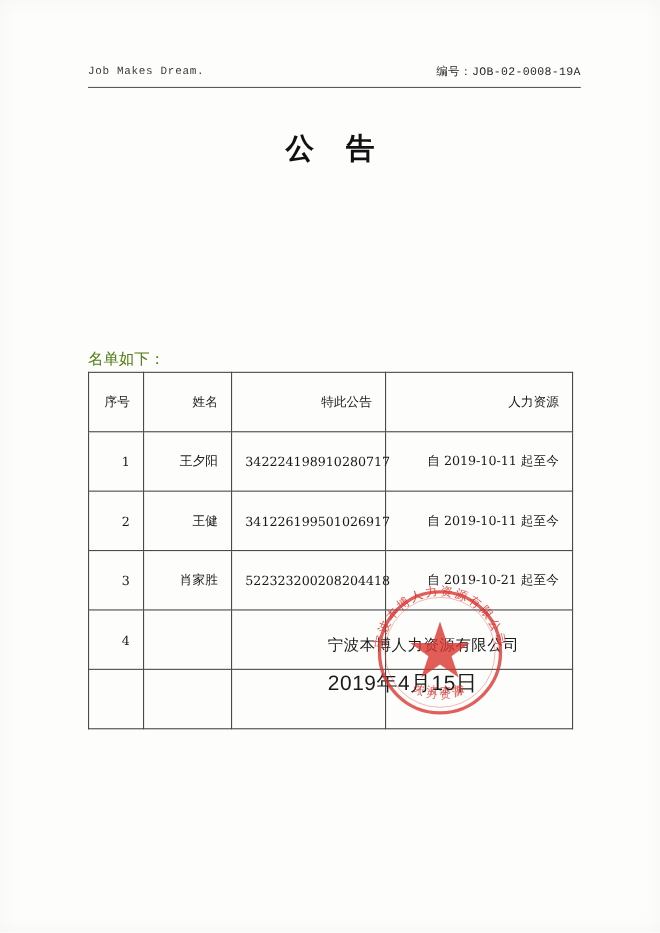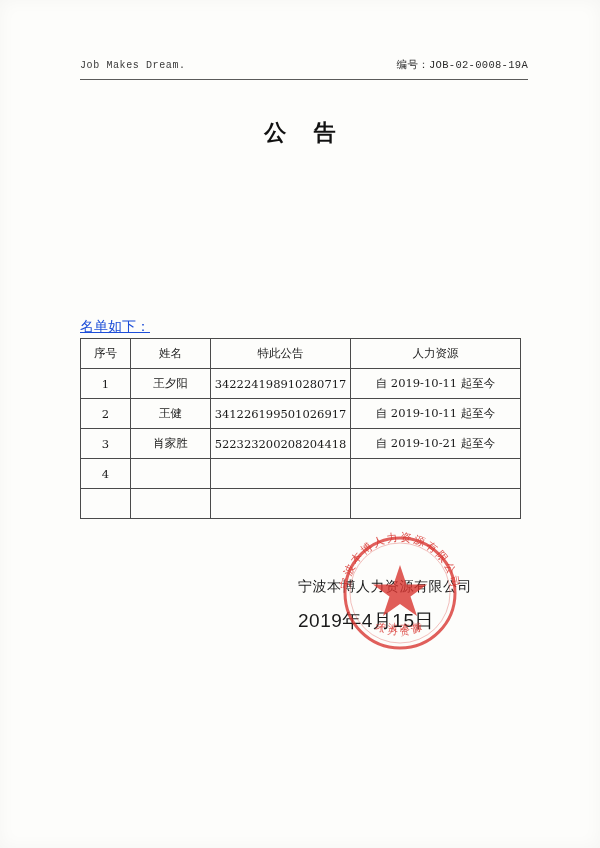--- a/index.html
+++ b/index.html
@@ -52,21 +52,21 @@
     right: 72px;
     border-bottom: 1px solid #5a5a5a;
   }
   
   .title {
     position: absolute;
     top: 118px;
     left: 0;
     width: 600px;
     text-align: center;
-    font-size: 22px;
+    font-size: 26px;
     font-weight: bold;
     letter-spacing: 10px;
     text-indent: 10px;
     font-family: "DejaVu Serif", "Liberation Serif", serif;
     color: #111111;
   }
   
   .body-text {
     position: absolute;
     top: 185px;
@@ -77,45 +77,44 @@
     text-align: justify;
     text-indent: 28.5px;
     color: #1a1a1a;
     font-family: "DejaVu Serif", "Liberation Serif", serif;
   }
   .list-label {
     position: absolute;
     top: 318px;
     left: 80px;
     font-size: 14px;
-    color: #1d4ed8;
-    font-family: "DejaVu Serif", "Liberation Serif", serif;
-    text-decoration: underline;
+    color: #4d7c0f;
+    font-family: "DejaVu Serif", "Liberation Serif", serif;
   }
   
   .table-wrap {
     position: absolute;
     top: 338px;
     left: 80px;
     width: 440px;
   }
   table.names {
     width: 440px;
     border-collapse: collapse;
     table-layout: fixed;
   }
   table.names th, table.names td {
     border: 1px solid #4a4a4a;
     height: 29px;
     font-size: 11.5px;
-    text-align: center;
+    text-align: right;
     font-weight: normal;
     color: #1a1a1a;
     font-family: "DejaVu Serif", "Liberation Serif", serif;
-    padding: 0;
+    padding: 12px;
   }
   table.names th {
     font-size: 11.5px;
   }
   col.c1 { width: 50px; }
   col.c2 { width: 80px; }
   col.c3 { width: 140px; }
   col.c4 { width: 170px; }
 
   

